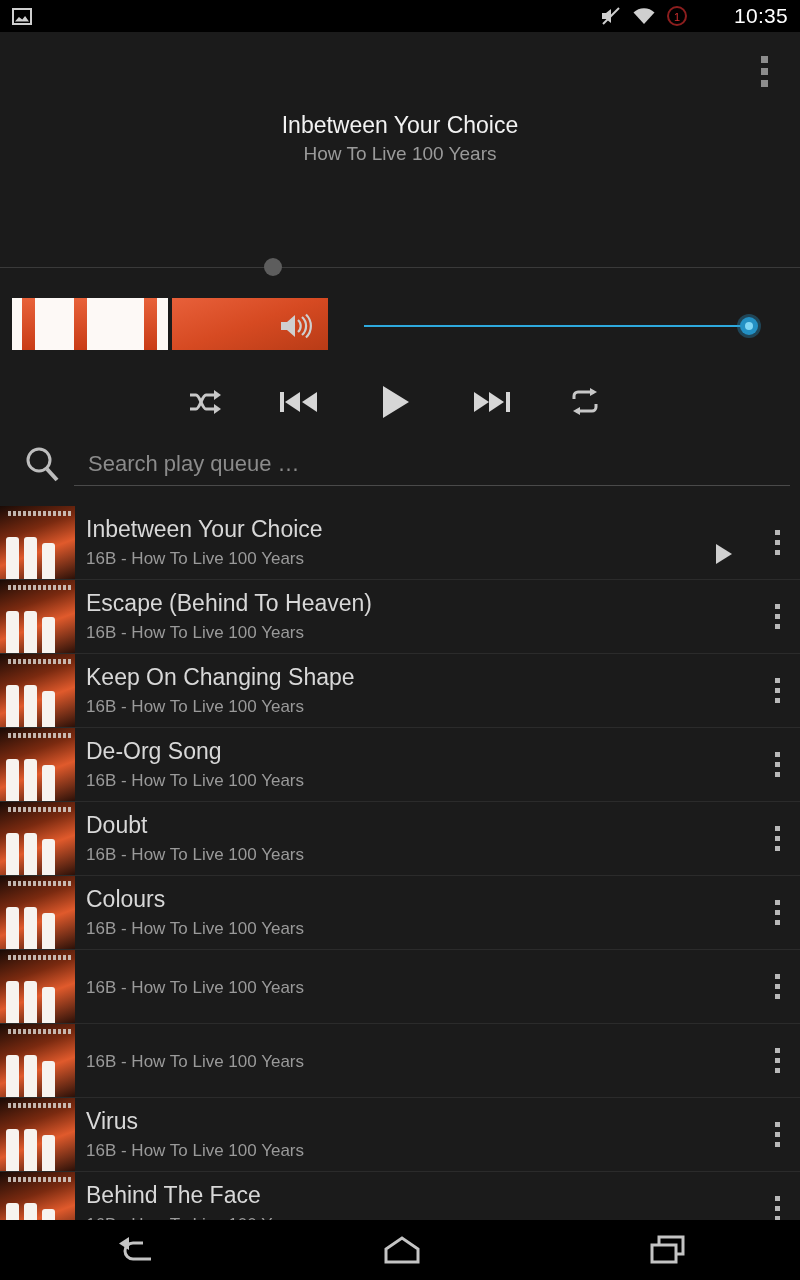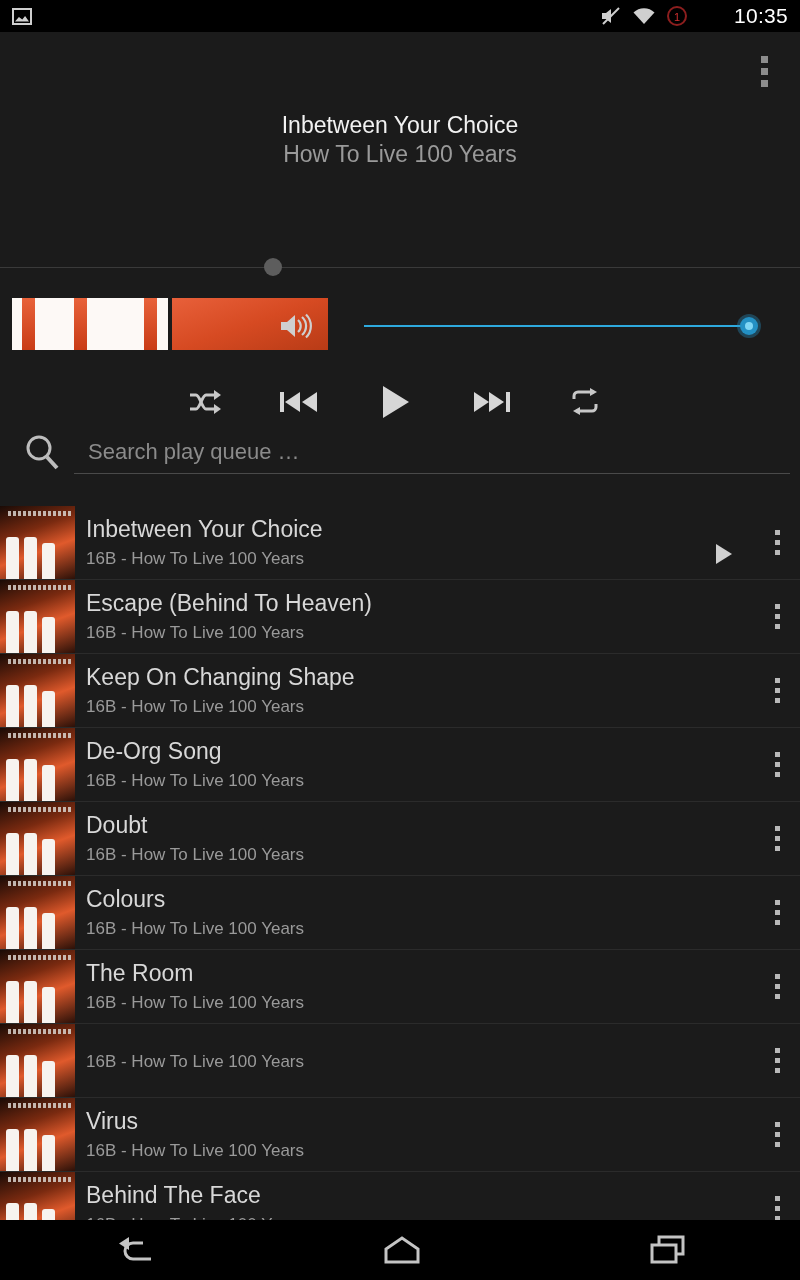--- a/index.html
+++ b/index.html
@@ -29,21 +29,21 @@
   
   #appbar { position:absolute; top:32px; left:0; width:800px; height:68px; }
   .kebab { display:flex; flex-direction:column; gap:5px; align-items:center; }
   .kebab i { display:block; width:7px; height:7px; background:#8d8d8d; }
   #appbar-kebab { position:absolute; right:26px; top:18px; padding:6px; }
 
   
   #nowplaying { position:absolute; top:110px; left:0; width:800px; text-align:center; }
   #np-title  { color:#f2f2f2; font-size:23px; line-height:30px; }
   #np-artist { color:#9a9a9a; font-size:19px; line-height:28px; }
-  #np-album  { color:#9a9a9a; font-size:23px; line-height:28px; }
+  #np-album  { color:#9a9a9a; font-size:19px; line-height:28px; }
 
   
   #seekbar { position:absolute; top:266px; left:0; width:800px; height:4px; }
   #seek-track { position:absolute; left:0; top:1px; width:800px; height:1px; background:#3a3a3a; }
   #seek-thumb { position:absolute; left:264px; top:-8px; width:18px; height:18px;
                 border-radius:50%; background:#5d5d5d; }
 
   
   #artstrip { position:absolute; top:298px; left:12px; width:500px; height:52px;
               display:flex; gap:4px; overflow:hidden; }
@@ -65,21 +65,21 @@
   #vol-slider { position:relative; flex:1; height:20px; margin-left:50px; }
   #vol-track { position:absolute; left:0; top:9px; width:100%; height:2px; background:#2193c9; }
   #vol-fill  { position:absolute; left:0; top:9px; width:100%; height:2px; background:#2eaade; }
   #vol-thumb { position:absolute; right:-8px; top:1px; width:18px; height:18px;
                border-radius:50%; background:#2390c4;
                box-shadow:0 0 0 3px rgba(40,150,200,.35); }
   #vol-thumb::after{ content:""; position:absolute; left:5px; top:5px; width:8px; height:8px;
                border-radius:50%; background:#7fd6f5; }
 
   
-  #searchrow { position:absolute; top:424px; left:0; width:800px; height:56px;
+  #searchrow { position:absolute; top:436px; left:0; width:800px; height:56px;
                display:flex; align-items:center; }
   #search-input-wrap { flex:1; margin-left:10px; margin-right:10px;
                border-bottom:1px solid #4a4a4a; height:44px; display:flex; align-items:center; }
   #search-input { width:100%; background:transparent; border:none; outline:none;
                color:#cfcfcf; font-size:22px; font-family:"Liberation Sans", sans-serif;
                padding-left:14px; }
   #search-input::placeholder { color:#8b8b8b; }
 
   
   #queue { position:absolute; top:506px; left:0; width:800px; height:714px; overflow:hidden; }
@@ -355,21 +355,20 @@
         </div>
       </div>
       <div class="qrow">
         <div class="qthumb">
           <div class="cap"></div>
           <div class="fig f1"></div>
           <div class="fig f2"></div>
           <div class="fig f3"></div>
         </div>
         <div class="qtext">
-          <div class="qtitle">The Room</div>
           <div class="qsub">16B - How To Live 100 Years</div>
         </div>
         <div class="qplay"></div>
         <div class="qkebab">
           <span class="kebab">
             <i></i>
             <i></i>
             <i></i>
           </span>
         </div>

